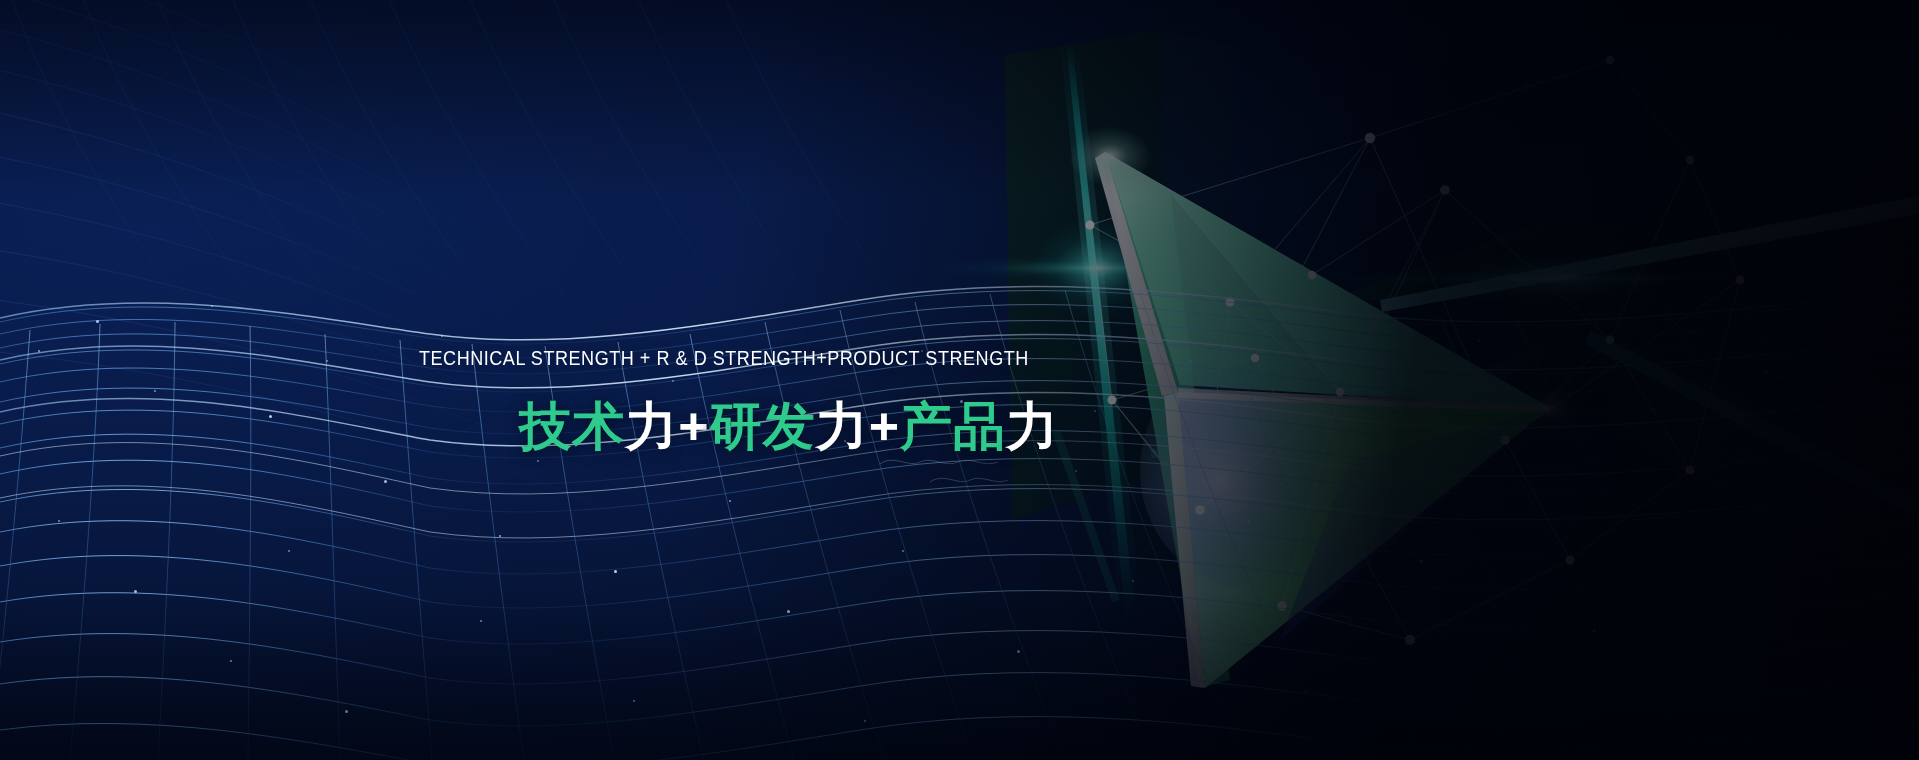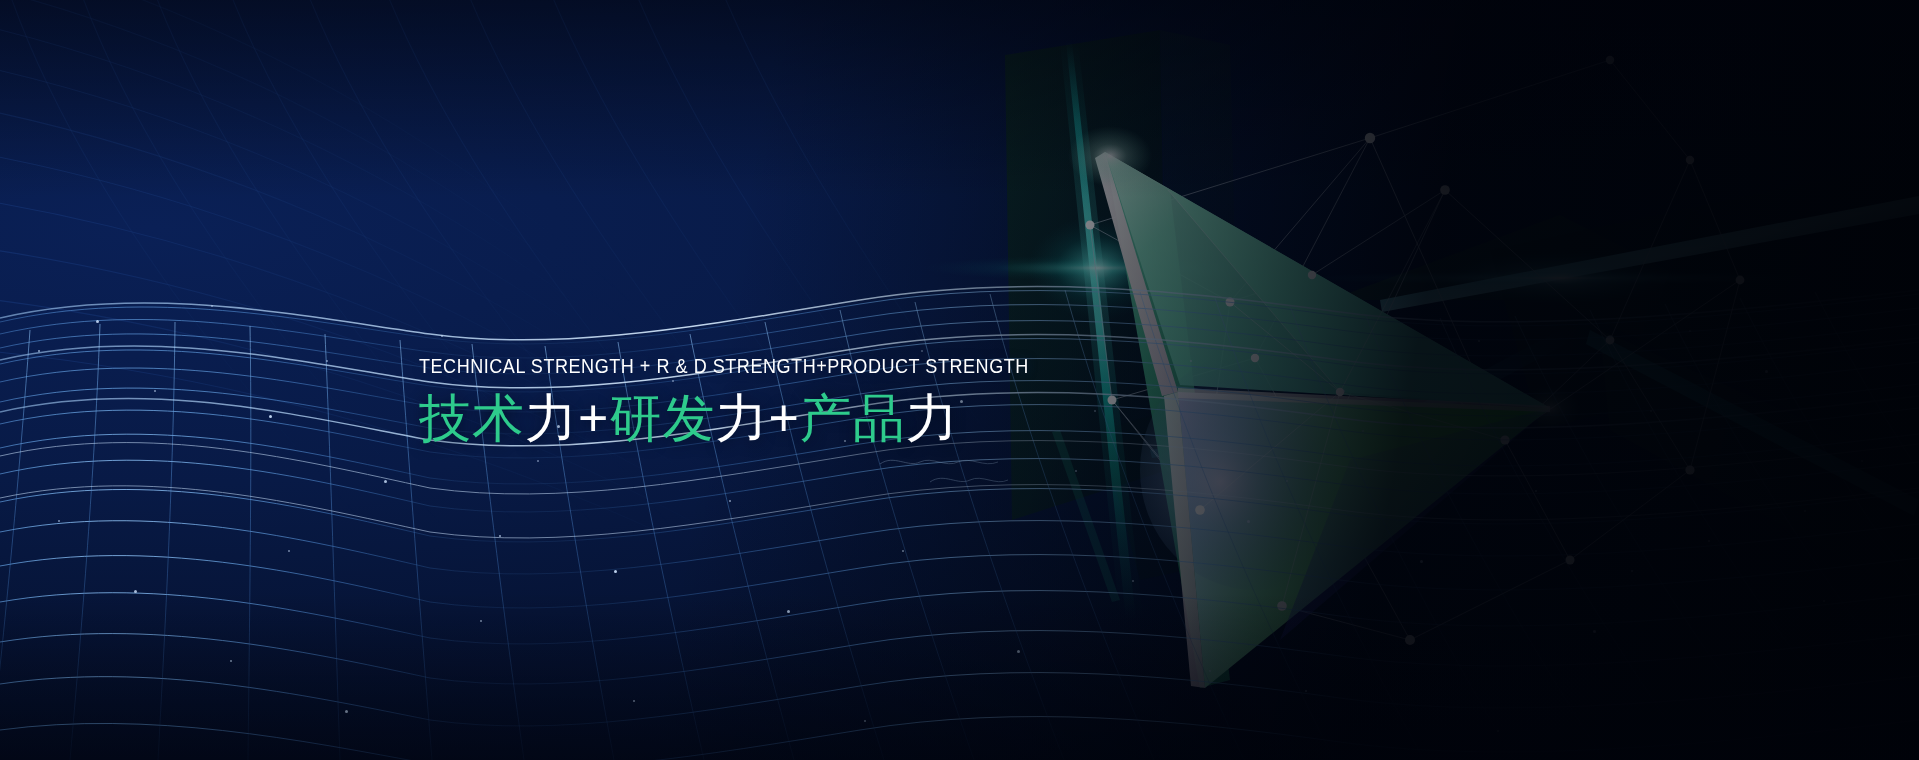--- a/index.html
+++ b/index.html
@@ -63,39 +63,40 @@
   
   .logo-layer{position:absolute; left:1050px; top:40px; width:700px; height:680px;}
 
   
   .streaks{position:absolute; inset:0; pointer-events:none;}
 
   
   .text-block{
     position:absolute;
     left:419px;
-    top:356px;
+    top:348px;
     width:640px;
     z-index:40;
+    text-align:right;
   }
   .eyebrow{
     color:#ffffff;
     font-size:20.5px;
     letter-spacing:.6px;
     line-height:1;
     white-space:nowrap;
     font-weight:400;
     transform:scaleX(.88);
     transform-origin:left center;
     text-shadow:0 0 10px rgba(10,30,70,.9);
   }
   .headline{
-    margin-top:14px;
+    margin-top:30px;
     font-size:52px;
-    font-weight:normal;
+    font-weight:bold;
     line-height:1.06;
     white-space:nowrap;
     letter-spacing:1px;
     text-shadow:0 2px 14px rgba(0,10,30,.85);
   }
   .hl-g{color:#2ecb8c;}
   .hl-w{color:#ffffff;}
 </style>
 </head>
 <body>

